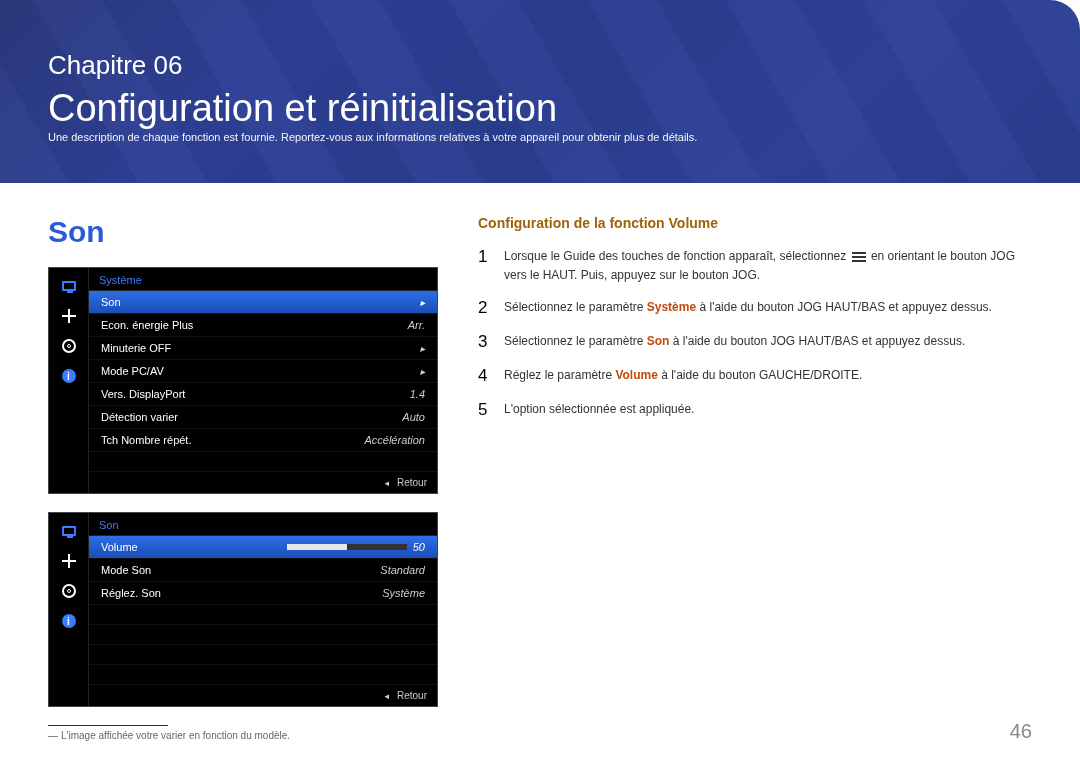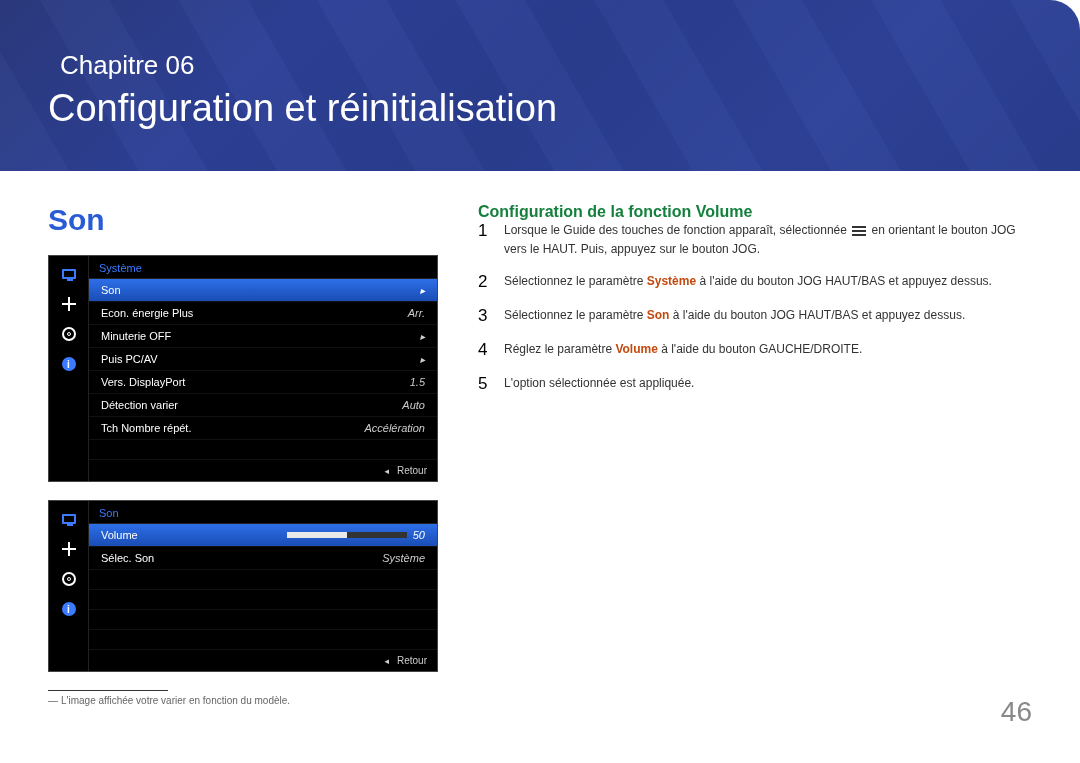--- a/index.html
+++ b/index.html
@@ -20,40 +20,41 @@
     overflow: hidden;
   }
   .header-band::before {
     content:"";
     position:absolute;
     inset:0;
     background-image:
       repeating-linear-gradient(60deg, rgba(255,255,255,0.02) 0 60px, rgba(0,0,0,0.03) 60px 120px);
     pointer-events:none;
   }
-  .chapter-label { font-size: 26px; font-weight: 400; margin-bottom: 6px; position: relative; margin-left: 12px;}
+  .chapter-label { font-size: 26px; font-weight: 400; margin-bottom: 6px; position: relative;}
   .chapter-title { font-size: 38px; font-weight: 400; margin-bottom: 1px; position: relative;}
   .chapter-desc { font-size: 11px; font-weight: 300; opacity: 0.95; position: relative;}
   .content {
     padding: 32px 48px 30px 48px;
     display: flex;
     gap: 40px;
   }
   .left-col { width: 390px; flex-shrink: 0; }
   .right-col { flex: 1; }
   .section-title {
     color: #2a5bd7;
     font-size: 30px;
     font-weight: 600;
     margin-bottom: 18px;
   }
   .subsection-title {
-    color: #15803d;
-    font-size: 16px;
+    color: #a16207;
+    font-size: 14px;
     font-weight: 600;
+    margin-bottom: 16px;
   }
   .osd-panel {
     background: #000;
     border: 1px solid #444;
     width: 390px;
     color: #fff;
     font-size: 11px;
     margin-bottom: 18px;
   }
   .osd-inner { display: flex; }
@@ -165,33 +166,34 @@
   .menu-icon-inline span,
   .menu-icon-inline::before,
   .menu-icon-inline::after {
     content:"";position:absolute;left:0;right:0;height:2px;background:#333;
   }
   .menu-icon-inline::before{top:0;}
   .menu-icon-inline span{top:4px;}
   .menu-icon-inline::after{top:8px;}
   .page-num {
     position: absolute;
-    bottom: 35px;
+    bottom: 20px;
     right: 48px;
     color: #888;
-    font-size: 28px;
+    font-size: 20px;
     font-weight: 300;
   }
 </style>
 </head>
 <body>
 
 <div class="header-band">
   <div class="chapter-label">Chapitre 06</div>
   <div class="chapter-title">Configuration et réinitialisation</div>
+  <div class="chapter-desc">Une description de chaque fonction est fournie. Reportez-vous aux informations relatives à votre appareil pour obtenir plus de détails.</div>
 </div>
 
 <div class="content">
   <div class="left-col">
     <div class="section-title">Son</div>
 
     <div class="osd-panel">
       <div class="osd-inner">
         <div class="osd-sidebar">
           <div class="osd-icon active">
@@ -215,26 +217,26 @@
           </div>
           <div class="osd-row">
             <span>Econ. énergie Plus</span>
             <span class="val">Arr.</span>
           </div>
           <div class="osd-row">
             <span>Minuterie OFF</span>
             <span class="val arrow-r"></span>
           </div>
           <div class="osd-row">
-            <span>Puis PC/AV</span>
+            <span>Mode PC/AV</span>
             <span class="val arrow-r"></span>
           </div>
           <div class="osd-row">
             <span>Vers. DisplayPort</span>
-            <span class="val">1.5</span>
+            <span class="val">1.4</span>
           </div>
           <div class="osd-row">
             <span>Détection varier</span>
             <span class="val">Auto</span>
           </div>
           <div class="osd-row">
             <span>Tch Nombre répét.</span>
             <span class="val">Accélération</span>
           </div>
           <div class="osd-fill"></div>
@@ -267,21 +269,25 @@
           <div class="osd-row selected">
             <span>Volume</span>
             <span class="val">
               <span class="slider-track">
                   <span class="slider-fill"></span>
                 </span>
               <span>50</span>
             </span>
           </div>
           <div class="osd-row">
-            <span>Sélec. Son</span>
+            <span>Mode Son</span>
+            <span class="val">Standard</span>
+          </div>
+          <div class="osd-row">
+            <span>Réglez. Son</span>
             <span class="val">Système</span>
           </div>
           <div class="osd-fill"></div>
           <div class="osd-fill"></div>
           <div class="osd-fill"></div>
           <div class="osd-fill"></div>
           <div class="osd-footer">
             <span class="tri">◂</span>
             <span>Retour</span>
           </div>
@@ -294,21 +300,21 @@
       <span class="dash">―</span><span>L'image affichée votre varier en fonction du modèle.</span>
     </div>
   </div>
 
   <div class="right-col">
     <div class="subsection-title">Configuration de la fonction Volume</div>
     <ol class="steps">
       <li>
         <span class="step-num">1</span>
         <span class="step-text">
-          <span>Lorsque le Guide des touches de fonction apparaît, sélectionnée </span><span class="menu-icon-inline"><span></span></span><span> en orientant le bouton JOG vers le HAUT. Puis, appuyez sur le bouton JOG.</span>
+          <span>Lorsque le Guide des touches de fonction apparaît, sélectionnez </span><span class="menu-icon-inline"><span></span></span><span> en orientant le bouton JOG vers le HAUT. Puis, appuyez sur le bouton JOG.</span>
         </span>
       </li>
       <li>
         <span class="step-num">2</span>
         <span class="step-text">
           <span>Sélectionnez le paramètre </span><span class="kw">Système</span><span> à l'aide du bouton JOG HAUT/BAS et appuyez dessus.</span>
         </span>
       </li>
       <li>
         <span class="step-num">3</span>

